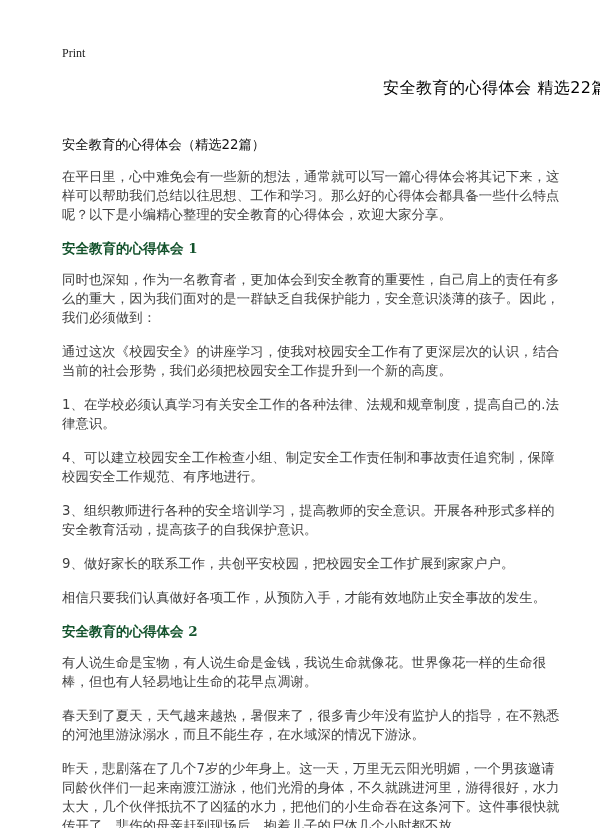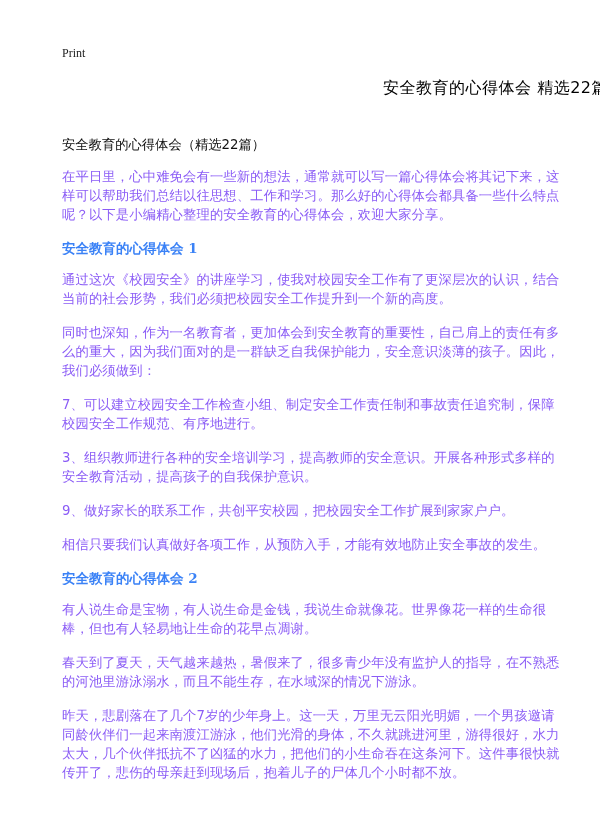--- a/index.html
+++ b/index.html
@@ -52,52 +52,53 @@
     .subtitle {
       font-size: 13.3px;
       line-height: 18px;
       margin: 16px 0 13px 0;
       color: #111;
     }
     .para {
       font-size: 13.3px;
       line-height: 19px;
       margin: 0 0 15px 0;
-      color: #8b5cf6;
+      color: #404040;
       letter-spacing: 0.15px;
     }
     .section-heading {
       font-family: "DejaVu Serif", "Liberation Serif", serif;
       font-size: 13.5px;
       font-weight: bold;
       line-height: 18px;
       margin: 2px 0 13px 0;
-      color: #3b82f6;
+      color: #14532d;
     }
   </style>
 </head>
 <body>
 
 <div class="page">
 
   <a class="print-link">Print</a>
 
   <h1 class="doc-title">安全教育的心得体会 精选22篇</h1>
 
   <div class="content">
 
     <p class="subtitle">安全教育的心得体会（精选22篇）</p>
 
     <p class="para">在平日里，心中难免会有一些新的想法，通常就可以写一篇心得体会将其记下来，这样可以帮助我们总结以往思想、工作和学习。那么好的心得体会都具备一些什么特点呢？以下是小编精心整理的安全教育的心得体会，欢迎大家分享。</p>
 
     <div>
       <h2 class="section-heading">安全教育的心得体会 1</h2>
+      <p class="para">同时也深知，作为一名教育者，更加体会到安全教育的重要性，自己肩上的责任有多么的重大，因为我们面对的是一群缺乏自我保护能力，安全意识淡薄的孩子。因此，我们必须做到：</p>
       <p class="para">通过这次《校园安全》的讲座学习，使我对校园安全工作有了更深层次的认识，结合当前的社会形势，我们必须把校园安全工作提升到一个新的高度。</p>
-      <p class="para">同时也深知，作为一名教育者，更加体会到安全教育的重要性，自己肩上的责任有多么的重大，因为我们面对的是一群缺乏自我保护能力，安全意识淡薄的孩子。因此，我们必须做到：</p>
-      <p class="para">7、可以建立校园安全工作检查小组、制定安全工作责任制和事故责任追究制，保障校园安全工作规范、有序地进行。</p>
+      <p class="para">1、在学校必须认真学习有关安全工作的各种法律、法规和规章制度，提高自己的.法律意识。</p>
+      <p class="para">4、可以建立校园安全工作检查小组、制定安全工作责任制和事故责任追究制，保障校园安全工作规范、有序地进行。</p>
       <p class="para">3、组织教师进行各种的安全培训学习，提高教师的安全意识。开展各种形式多样的安全教育活动，提高孩子的自我保护意识。</p>
       <p class="para">9、做好家长的联系工作，共创平安校园，把校园安全工作扩展到家家户户。</p>
       <p class="para">相信只要我们认真做好各项工作，从预防入手，才能有效地防止安全事故的发生。</p>
     </div>
 
     <div>
       <h2 class="section-heading">安全教育的心得体会 2</h2>
       <p class="para">有人说生命是宝物，有人说生命是金钱，我说生命就像花。世界像花一样的生命很棒，但也有人轻易地让生命的花早点凋谢。</p>
       <p class="para">春天到了夏天，天气越来越热，暑假来了，很多青少年没有监护人的指导，在不熟悉的河池里游泳溺水，而且不能生存，在水域深的情况下游泳。</p>
       <p class="para">昨天，悲剧落在了几个7岁的少年身上。这一天，万里无云阳光明媚，一个男孩邀请同龄伙伴们一起来南渡江游泳，他们光滑的身体，不久就跳进河里，游得很好，水力太大，几个伙伴抵抗不了凶猛的水力，把他们的小生命吞在这条河下。这件事很快就传开了，悲伤的母亲赶到现场后，抱着儿子的尸体几个小时都不放。</p>

